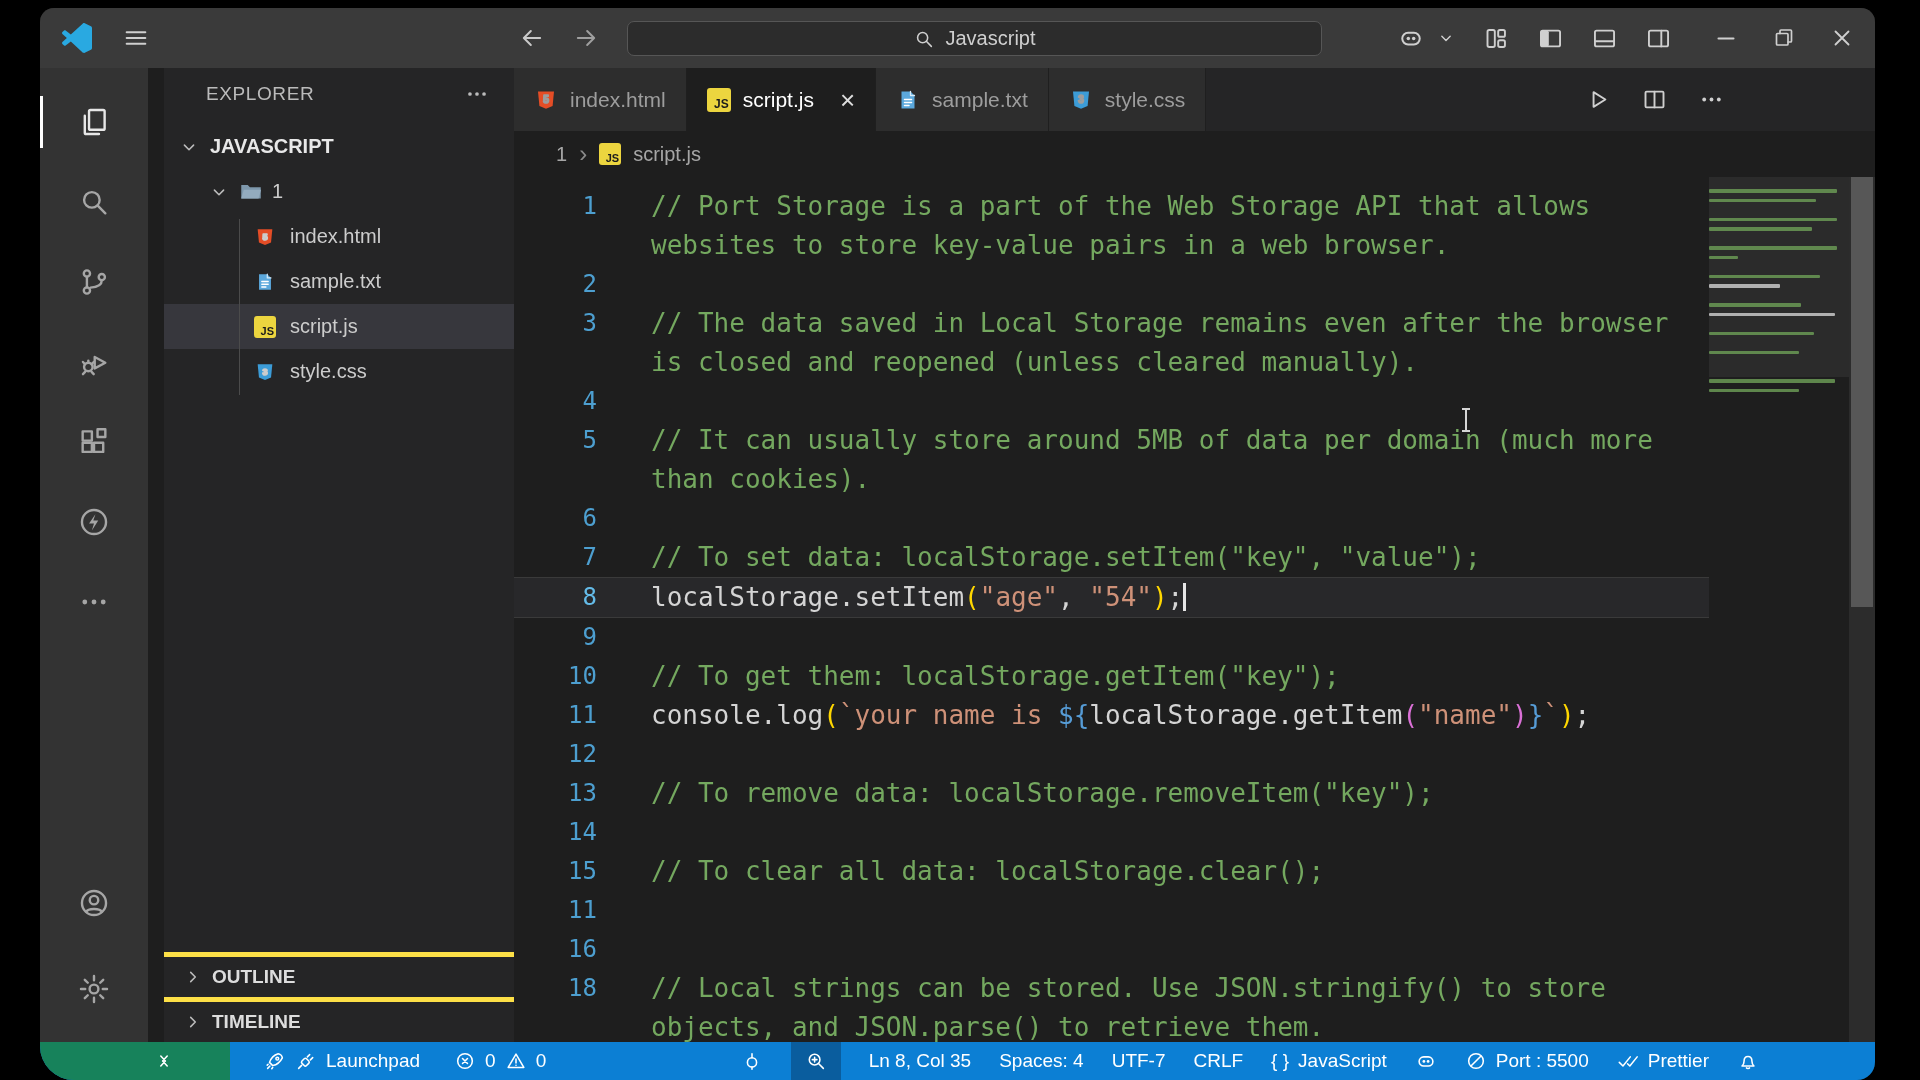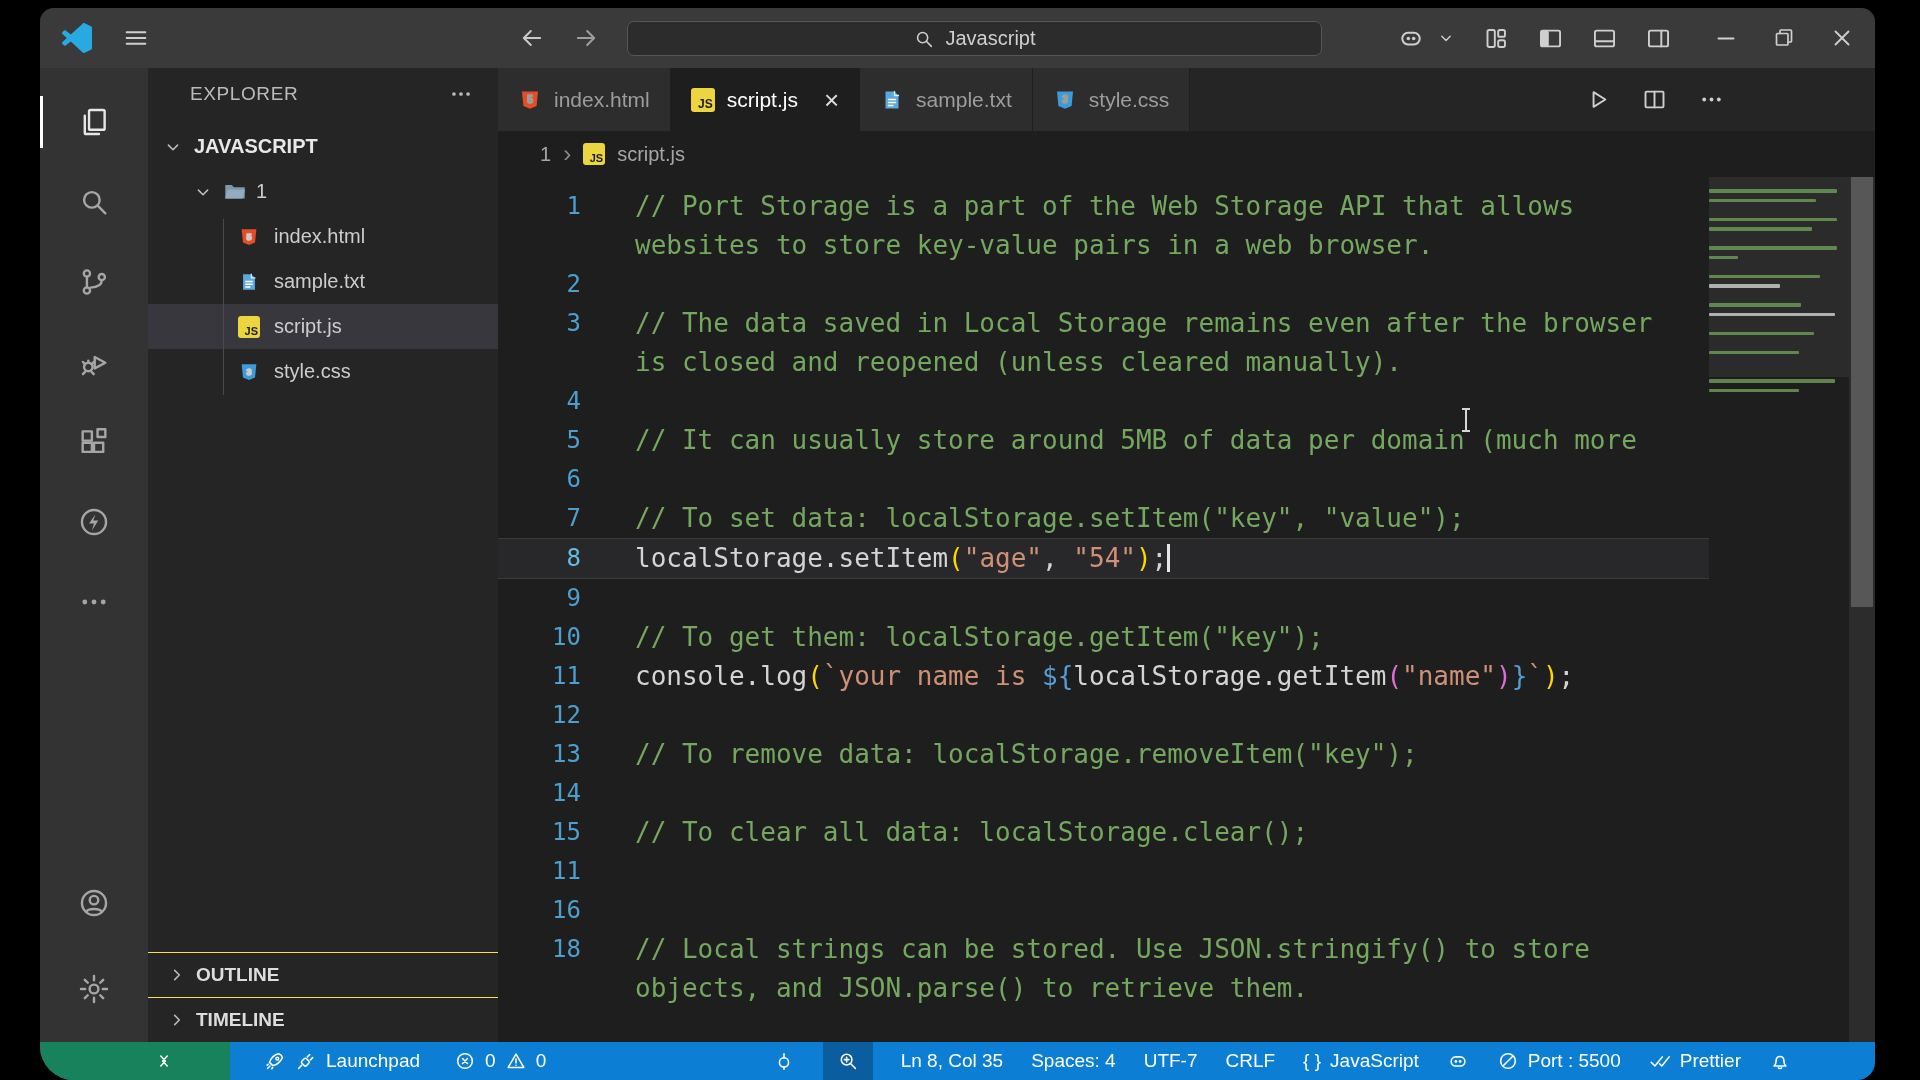--- a/index.html
+++ b/index.html
@@ -25,33 +25,33 @@
   #main{flex:1;display:flex;min-height:0;}
   #activitybar{width:108px;flex:0 0 108px;background:#333333;display:flex;flex-direction:column;
     align-items:center;padding-top:14px;color:#a6a6a6;}
   .ab-item{position:relative;width:108px;height:80px;display:flex;align-items:center;justify-content:center;}
   .ab-item.active{color:#e7e7e7;}
   .ab-item.active::before{content:"";position:absolute;left:0;top:14px;bottom:14px;width:3px;background:#fff;}
   #ab-bottom{margin-top:auto;margin-bottom:10px;display:flex;flex-direction:column;align-items:center;}
   #ab-bottom .ab-item{height:86px;}
 
   
-  #sidebar{width:350px;flex:0 0 350px;background:#252526;display:flex;flex-direction:column;color:#cccccc;}
+  #sidebar{width:350px;flex:0 0 350px;background:#252526;display:flex;flex-direction:column;color:#cccccc;margin-left:16px;}
   #sb-header{height:52px;display:flex;align-items:center;justify-content:space-between;
     padding:0 24px 0 42px;color:#bbbbbb;font-size:19px;letter-spacing:.6px;}
   #tree{position:relative;padding-top:4px;}
   .tree-row{height:45px;display:flex;align-items:center;font-size:20px;white-space:nowrap;}
   .tree-row .ic{flex:0 0 auto;}
   .tree-row.selected{background:#37373d;}
   .row-root{padding-left:14px;gap:10px;font-weight:bold;color:#e8e8e8;}
   .row-folder{padding-left:44px;gap:8px;}
   .row-file{padding-left:90px;gap:14px;}
   #indent-guide{position:absolute;left:75px;top:99px;width:1px;height:176px;background:#4b4b4b;}
   #sb-sections{margin-top:auto;}
-  .sb-section{height:45px;border-top:1px solid #fde047;display:flex;align-items:center;gap:8px;
+  .sb-section{height:45px;border-top:5px solid #fde047;display:flex;align-items:center;gap:8px;
     padding-left:18px;font-weight:bold;font-size:19px;color:#dddddd;}
 
   
   #editorgroup{flex:1;display:flex;flex-direction:column;min-width:0;background:#1e1e1e;}
   #tabbar{height:63px;flex:0 0 63px;background:#252526;display:flex;align-items:stretch;}
   .tab{display:flex;align-items:center;gap:12px;padding:0 20px;font-size:21px;
     background:#2d2d2d;color:#9d9d9d;border-right:1px solid #1f1f1f;}
   .tab.active{background:#1e1e1e;color:#ffffff;}
   .tab .close{margin-left:14px;color:#dddddd;font-size:26px;line-height:1;}
   #tab-actions{margin-left:auto;display:flex;align-items:center;gap:30px;padding-right:150px;color:#cfcfcf;}
@@ -84,21 +84,21 @@
   #ibeam i{position:absolute;background:#d6d6d6;display:block;}
   #ibeam .v{left:4px;top:1px;width:2px;height:22px;}
   #ibeam .t{left:1px;top:0;width:8px;height:2px;}
   #ibeam .b{left:1px;bottom:0;width:8px;height:2px;}
 
   
   #statusbar{height:38px;flex:0 0 38px;background:#0c7fd4;display:flex;align-items:stretch;
     color:#ffffff;font-size:19px;}
   .sb-item{display:flex;align-items:center;gap:9px;white-space:nowrap;}
   #sb-left{display:flex;align-items:stretch;gap:34px;}
-  #sb-right{margin-left:auto;display:flex;align-items:stretch;gap:28px;padding-right:84px;}
+  #sb-right{margin-left:auto;display:flex;align-items:stretch;gap:28px;padding-right:116px;}
   .sb-remote{width:190px;background:#17825b;display:flex;align-items:center;justify-content:center;padding-left:58px;}
   .sb-highlight{background:#0a5d9e;padding:0 14px;}
 
   .file-badge-js{width:22px;height:22px;background:#ecd53f;border-radius:3px;color:#1c1c1c;
     font-size:11px;font-weight:bold;display:inline-flex;align-items:flex-end;justify-content:flex-end;
     padding:0 2px 1px 0;font-family:"Liberation Sans",sans-serif;}
   .file-badge-js.lg{width:24px;height:24px;font-size:12px;}
 </style>
 </head>
 <body>
@@ -437,20 +437,21 @@
       </div>
       <div id="editor-content">
         <div id="code-scroller">
             <div class="code-row"><span class="line-num">1</span><span class="code-text"><span class="tk-cm">// Port Storage is a part of the Web Storage API that allows</span></span></div>
             <div class="code-row"><span class="line-num"></span><span class="code-text"><span class="tk-cm">websites to store key-value pairs in a web browser.</span></span></div>
             <div class="code-row"><span class="line-num">2</span><span class="code-text"></span></div>
             <div class="code-row"><span class="line-num">3</span><span class="code-text"><span class="tk-cm">// The data saved in Local Storage remains even after the browser</span></span></div>
             <div class="code-row"><span class="line-num"></span><span class="code-text"><span class="tk-cm">is closed and reopened (unless cleared manually).</span></span></div>
             <div class="code-row"><span class="line-num">4</span><span class="code-text"></span></div>
             <div class="code-row"><span class="line-num">5</span><span class="code-text"><span class="tk-cm">// It can usually store around 5MB of data per domain (much more</span></span></div>
+            <div class="code-row"><span class="line-num"></span><span class="code-text"><span class="tk-cm">than cookies).</span></span></div>
             <div class="code-row"><span class="line-num">6</span><span class="code-text"></span></div>
             <div class="code-row"><span class="line-num">7</span><span class="code-text"><span class="tk-cm">// To set data: localStorage.setItem("key", "value");</span></span></div>
             <div class="code-row current"><span class="line-num active">8</span><span class="code-text"><span class="tk-pl">localStorage.setItem</span><span class="tk-b1">(</span><span class="tk-st">"age"</span><span class="tk-pl">, </span><span class="tk-st">"54"</span><span class="tk-b1">)</span><span class="tk-pl">;</span><span class="caret"></span></span></div>
             <div class="code-row"><span class="line-num">9</span><span class="code-text"></span></div>
             <div class="code-row"><span class="line-num">10</span><span class="code-text"><span class="tk-cm">// To get them: localStorage.getItem("key");</span></span></div>
             <div class="code-row"><span class="line-num">11</span><span class="code-text"><span class="tk-pl">console.log</span><span class="tk-b1">(</span><span class="tk-st">`your name is </span><span class="tk-tp">${</span><span class="tk-pl">localStorage.getItem</span><span class="tk-b2">(</span><span class="tk-st">"name"</span><span class="tk-b2">)</span><span class="tk-tp">}</span><span class="tk-st">`</span><span class="tk-b1">)</span><span class="tk-pl">;</span></span></div>
             <div class="code-row"><span class="line-num">12</span><span class="code-text"></span></div>
             <div class="code-row"><span class="line-num">13</span><span class="code-text"><span class="tk-cm">// To remove data: localStorage.removeItem("key");</span></span></div>
             <div class="code-row"><span class="line-num">14</span><span class="code-text"></span></div>
             <div class="code-row"><span class="line-num">15</span><span class="code-text"><span class="tk-cm">// To clear all data: localStorage.clear();</span></span></div>

